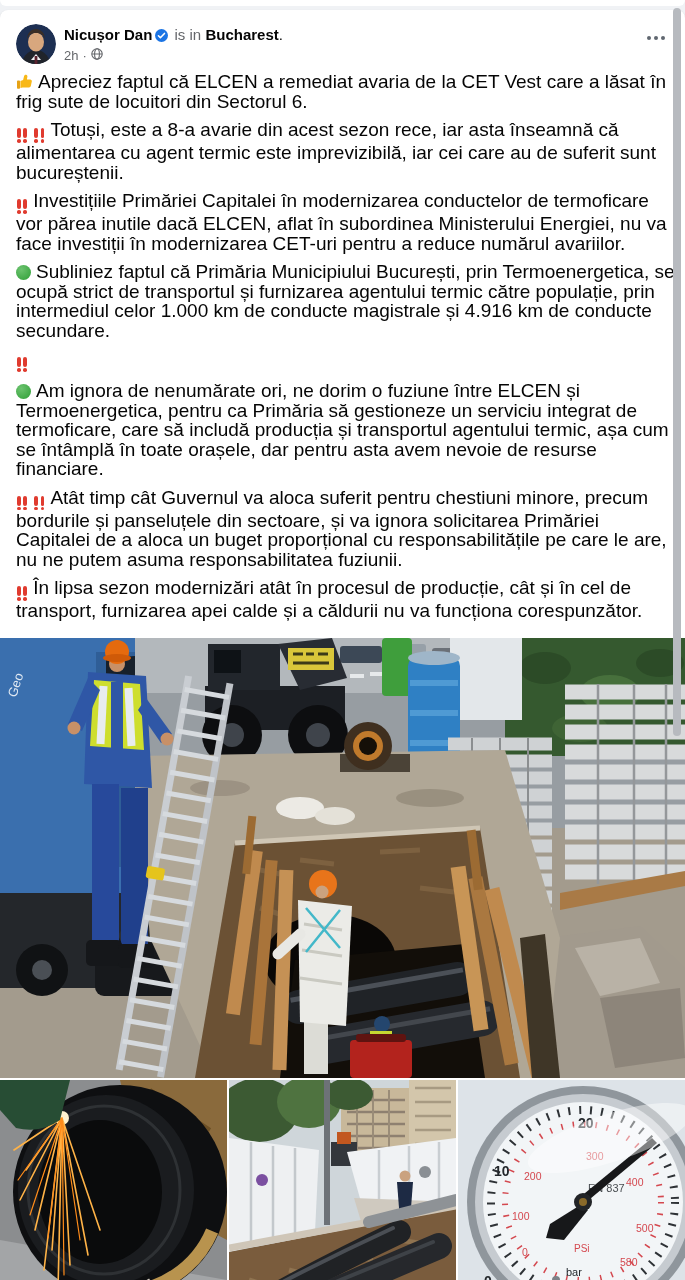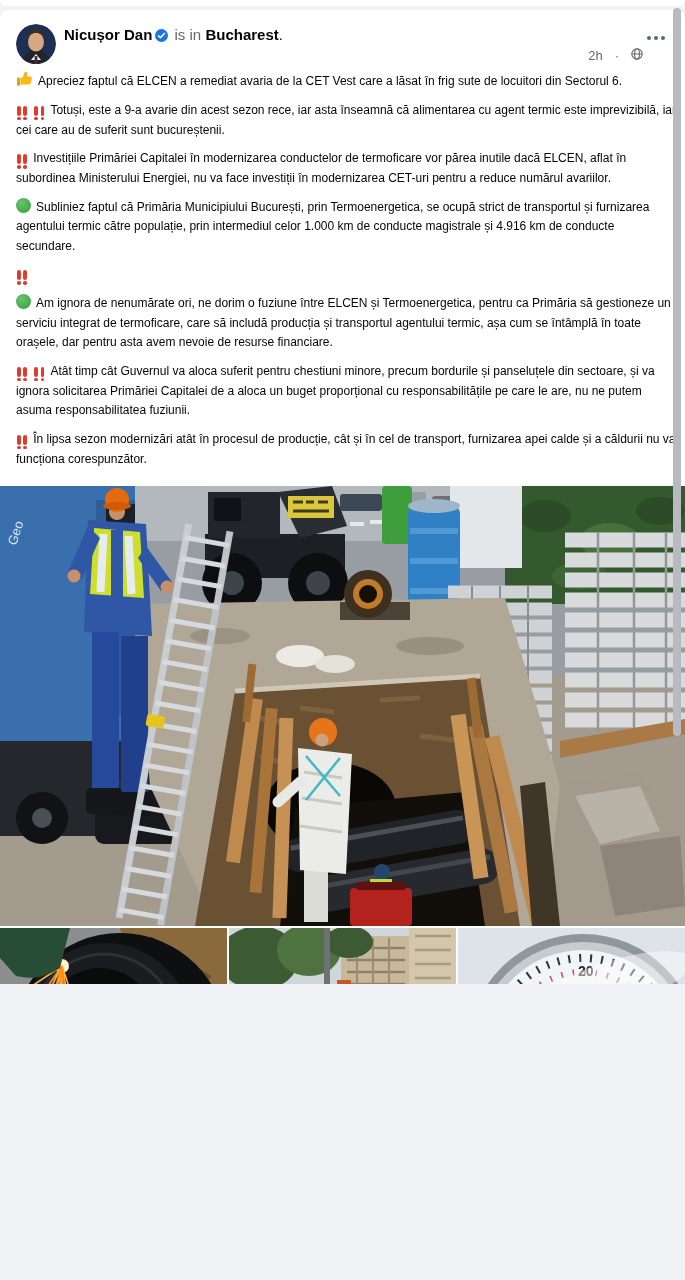--- a/index.html
+++ b/index.html
@@ -1,31 +1,31 @@
 <!DOCTYPE html>
 <html><head>
 <meta charset="utf-8">
 <style>
   html,body{margin:0;padding:0;background:#f0f2f5;font-family:"Liberation Sans",sans-serif;}
-  .page{position:relative;width:685px;height:984px;overflow:hidden;background:#f0f2f5;}
+  .page{position:relative;width:685px;height:1280px;overflow:hidden;background:#f0f2f5;}
   .prev-card-edge{height:6px;background:#fff;border-radius:0 0 8px 8px;}
   .card{margin-top:4px;background:#fff;border-radius:8px 8px 0 0;box-shadow:0 1px 2px rgba(0,0,0,.2);overflow:hidden;}
   
   .hdr{display:flex;align-items:flex-start;padding:14px 16px 4px 16px;}
   .avatar{width:40px;height:40px;border-radius:50%;overflow:hidden;flex:0 0 40px;cursor:pointer;}
   .hdr-mid{flex:1;margin-left:8px;padding-top:1px;}
   .name-line{font-size:15px;color:#050505;line-height:19px;}
   .name-line .bold{font-weight:bold;cursor:pointer;}
   .name-line .ctx{color:#65676b;font-weight:normal;}
   .badge{display:inline-block;vertical-align:-2px;margin:0 2px 0 3px;}
-  .meta-line{display:flex;align-items:center;gap:12px;font-size:13px;color:#65676b;line-height:17px;margin-top:1px;justify-content:flex-end;}
+  .meta-line{display:flex;align-items:center;gap:4px;font-size:13px;color:#65676b;line-height:17px;margin-top:1px;}
   .menu-btn{display:flex;gap:3px;padding:12px 4px;cursor:pointer;align-items:center;}
   .menu-btn b{width:4px;height:4px;border-radius:50%;background:#606770;}
   
-  .body-text{padding:4px 8px 6px 16px;font-size:12px;color:#050505;line-height:19.5px;}
+  .body-text{padding:4px 8px 6px 16px;font-size:19px;color:#050505;line-height:19.5px;}
   .para{margin:0 0 9px 0;}
   .em{display:inline-flex;align-items:flex-end;height:15px;vertical-align:-2px;margin-right:5px;}
   .em-excl{padding-bottom:5px;height:10px;}
   .em-excl i{display:inline-block;width:3.5px;height:10px;background:#e03b2f;border-radius:2px;margin:0 1.3px;position:relative;}
   .em-excl i::after{content:"";position:absolute;left:0;bottom:-4.6px;width:3.5px;height:3.5px;border-radius:50%;background:#e03b2f;}
   .em-green{width:15px;height:15px;border-radius:50%;background:radial-gradient(circle at 35% 30%,#6cc36f,#2f9e36);}
   .em-thumb svg{display:block;}
   
   .photo-grid{margin-top:2px;cursor:pointer;}
   .photo-main{width:685px;height:440px;display:block;}
@@ -91,21 +91,21 @@
             </svg>
           </span><span>Apreciez faptul că ELCEN a remediat avaria de la CET Vest care a lăsat în frig sute de locuitori din Sectorul 6.</span>
       </p>
       <p class="para">
         <span class="em em-excl">
             <i></i>
             <i></i>
           </span><span class="em em-excl">
             <i></i>
             <i></i>
-          </span><span>Totuși, este a 9-a avarie din acest sezon rece, iar asta înseamnă că alimentarea cu agent termic este imprevizibilă, iar cei care au de suferit sunt bucureștenii.</span>
+          </span><span>Totuși, este a 8-a avarie din acest sezon rece, iar asta înseamnă că alimentarea cu agent termic este imprevizibilă, iar cei care au de suferit sunt bucureștenii.</span>
       </p>
       <p class="para">
         <span class="em em-excl">
             <i></i>
             <i></i>
           </span><span>Investițiile Primăriei Capitalei în modernizarea conductelor de termoficare vor părea inutile dacă ELCEN, aflat în subordinea Ministerului Energiei, nu va face investiții în modernizarea CET-uri pentru a reduce numărul avariilor.</span>
       </p>
       <p class="para">
         <span class="em em-green"></span><span>Subliniez faptul că Primăria Municipiului București, prin Termoenergetica, se ocupă strict de transportul și furnizarea agentului termic către populație, prin intermediul celor 1.000 km de conducte magistrale și 4.916 km de conducte secundare.</span>
       </p>

